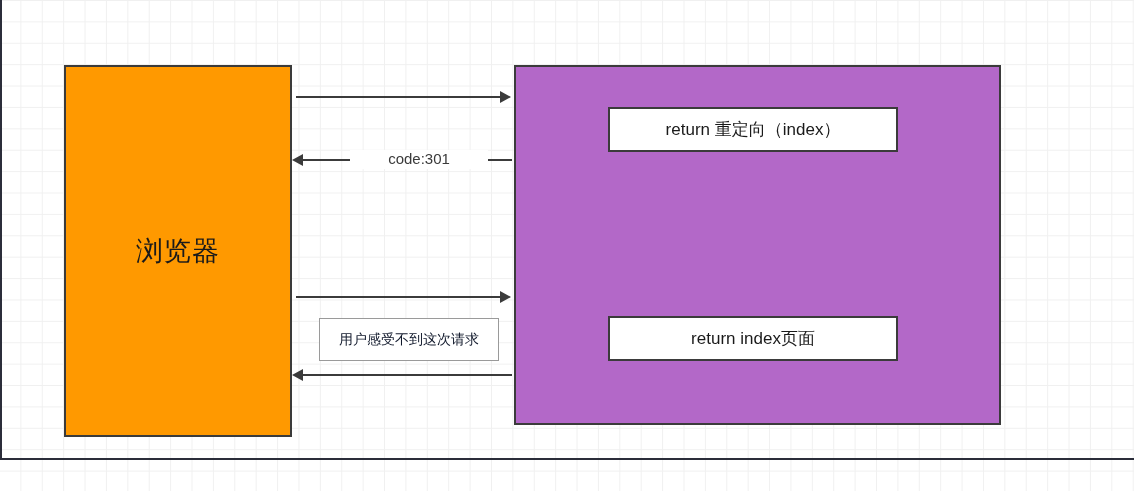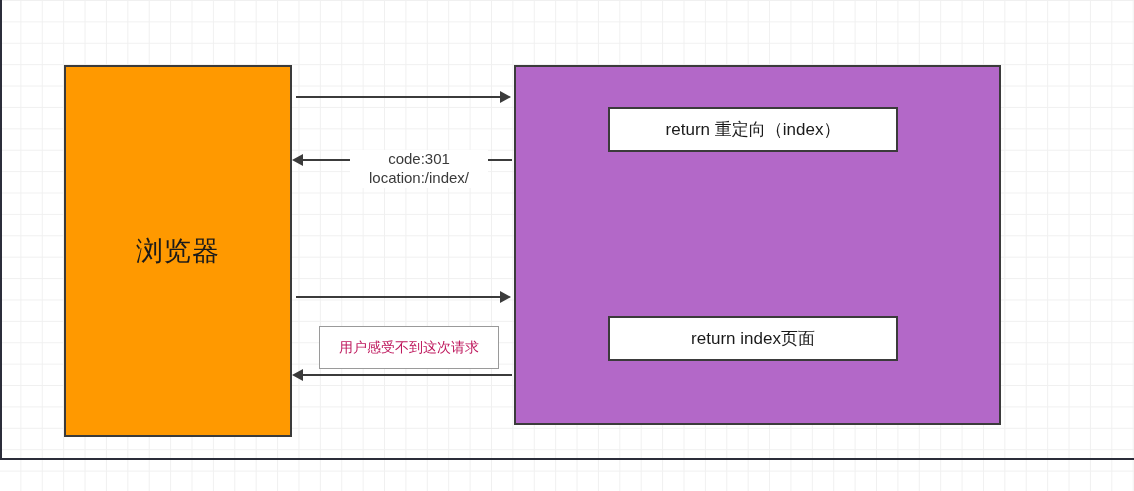--- a/index.html
+++ b/index.html
@@ -136,23 +136,22 @@
     left: 319px;
     top: 318px;
     width: 180px;
     height: 43px;
     background: #ffffff;
     border: 1px solid #9a9a9a;
     display: flex;
     align-items: center;
     justify-content: center;
     font-size: 14px;
-    color: #be185d;
+    color: #0f172a;
     white-space: nowrap;
-    margin-top: 8px;
   }
 </style>
 </head>
 <body>
 
 <div id="canvas">
 
   <div class="edge-left"></div>
   <div class="edge-bottom"></div>
 
@@ -169,21 +168,20 @@
     <span>return index页面</span>
   </div>
 
   <div class="line" style="left:296px; top:96px; width:204px;"></div>
   <div class="arrowhead right" style="left:500px; top:91px;"></div>
 
   <div class="line" style="left:303px; top:159px; width:209px;"></div>
   <div class="arrowhead left" style="left:292px; top:154px;"></div>
   <div class="edge-text edge-text-301">
     <div>code:301</div>
-    <div>location:/index/</div>
   </div>
 
   <div class="line" style="left:296px; top:296px; width:204px;"></div>
   <div class="arrowhead right" style="left:500px; top:291px;"></div>
 
   <div class="line" style="left:303px; top:374px; width:209px;"></div>
   <div class="arrowhead left" style="left:292px; top:369px;"></div>
   <div class="edge-label-box">
     <span>用户感受不到这次请求</span>
   </div>

